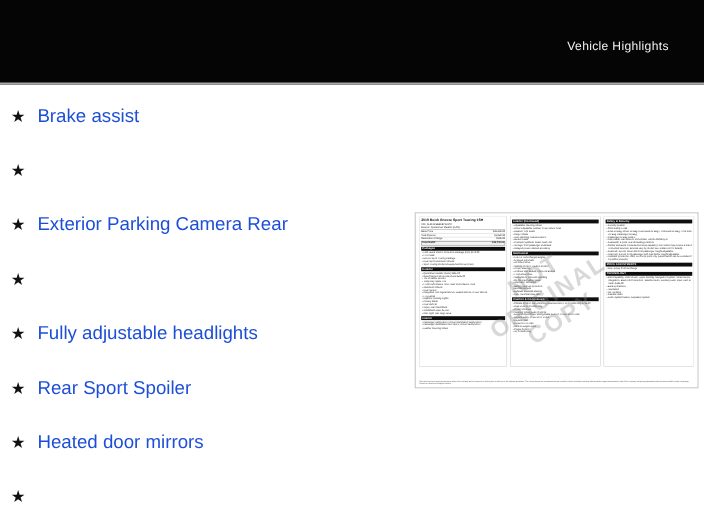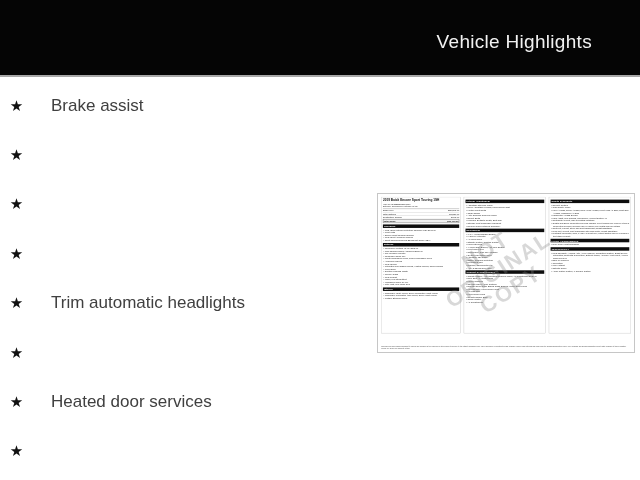--- a/index.html
+++ b/index.html
@@ -4,27 +4,27 @@
 <style>
   html,body{margin:0;padding:0;background:#ffffff;}
   .page{position:relative;width:640px;height:480px;background:#ffffff;overflow:hidden;
         font-family:"Liberation Sans", sans-serif;}
 
   
   .topbar{position:absolute;top:0;left:0;width:640px;height:77px;background:#050505;
           border-bottom:2px solid #a8a8a8;box-sizing:border-box;
           display:flex;align-items:center;justify-content:flex-end;
           padding:8px 32px 0 0;}
-  .topbar h1{margin:16px;font-size:19px;font-weight:400;color:#f2f2f2;letter-spacing:.3px;}
+  .topbar h1{margin:0;font-size:11px;font-weight:400;color:#f2f2f2;letter-spacing:.3px;}
 
   
   .features{list-style:none;margin:0;padding:0;position:absolute;top:81px;left:0;width:372px;}
   .feature{height:49.4px;display:flex;align-items:center;padding-left:9px;}
   .star{font-size:15px;color:#111;width:15px;text-align:center;margin-right:10px;flex:0 0 auto;}
-  .feature .label{font-size:17px;color:#404040;white-space:nowrap;margin-left:17px;}
+  .feature .label{font-size:17px;color:#1d4ed8;white-space:nowrap;}
 
   
   .sticker{position:absolute;left:377px;top:193px;width:258px;height:160px;margin:0;
            background:#fdfdfd;border:1px solid #c6c6c6;box-sizing:border-box;overflow:hidden;}
   .ws-scale{width:732px;height:452px;transform:scale(0.35);transform-origin:0 0;
             position:relative;padding:8px 9px;box-sizing:border-box;background:#fff;}
   .ws-cols{display:flex;gap:8px;align-items:flex-start;height:396px;overflow:hidden;}
   .ws-col{flex:1;border:1px solid #b9b9b9;background:#fff;padding:3px 4px;box-sizing:border-box;min-height:390px;}
   .ws-col.c-left{flex:0 0 228px;}
   .ws-title{font-size:9px;font-weight:bold;color:#0d0d0d;line-height:10px;margin-bottom:2px;}
@@ -55,34 +55,36 @@
   <ul class="features">
     <li class="feature">
       <span class="star">★</span>
       <span class="label">Brake assist</span>
     </li>
     <li class="feature">
       <span class="star">★</span>
     </li>
     <li class="feature">
       <span class="star">★</span>
-    </li>
-    <li class="feature">
-      <span class="star">★</span>
-    </li>
-    <li class="feature">
-      <span class="star">★</span>
-      <span class="label">Trim automatic headlights</span>
-    </li>
-    <li class="feature">
-      <span class="star">★</span>
-    </li>
-    <li class="feature">
-      <span class="star">★</span>
-      <span class="label">Heated door services</span>
+      <span class="label">Exterior Parking Camera Rear</span>
+    </li>
+    <li class="feature">
+      <span class="star">★</span>
+    </li>
+    <li class="feature">
+      <span class="star">★</span>
+      <span class="label">Fully adjustable headlights</span>
+    </li>
+    <li class="feature">
+      <span class="star">★</span>
+      <span class="label">Rear Sport Spoiler</span>
+    </li>
+    <li class="feature">
+      <span class="star">★</span>
+      <span class="label">Heated door mirrors</span>
     </li>
     <li class="feature">
       <span class="star">★</span>
     </li>
   </ul>
 
   <figure class="sticker">
     <div class="ws-scale">
 
       <div class="ws-cols">

